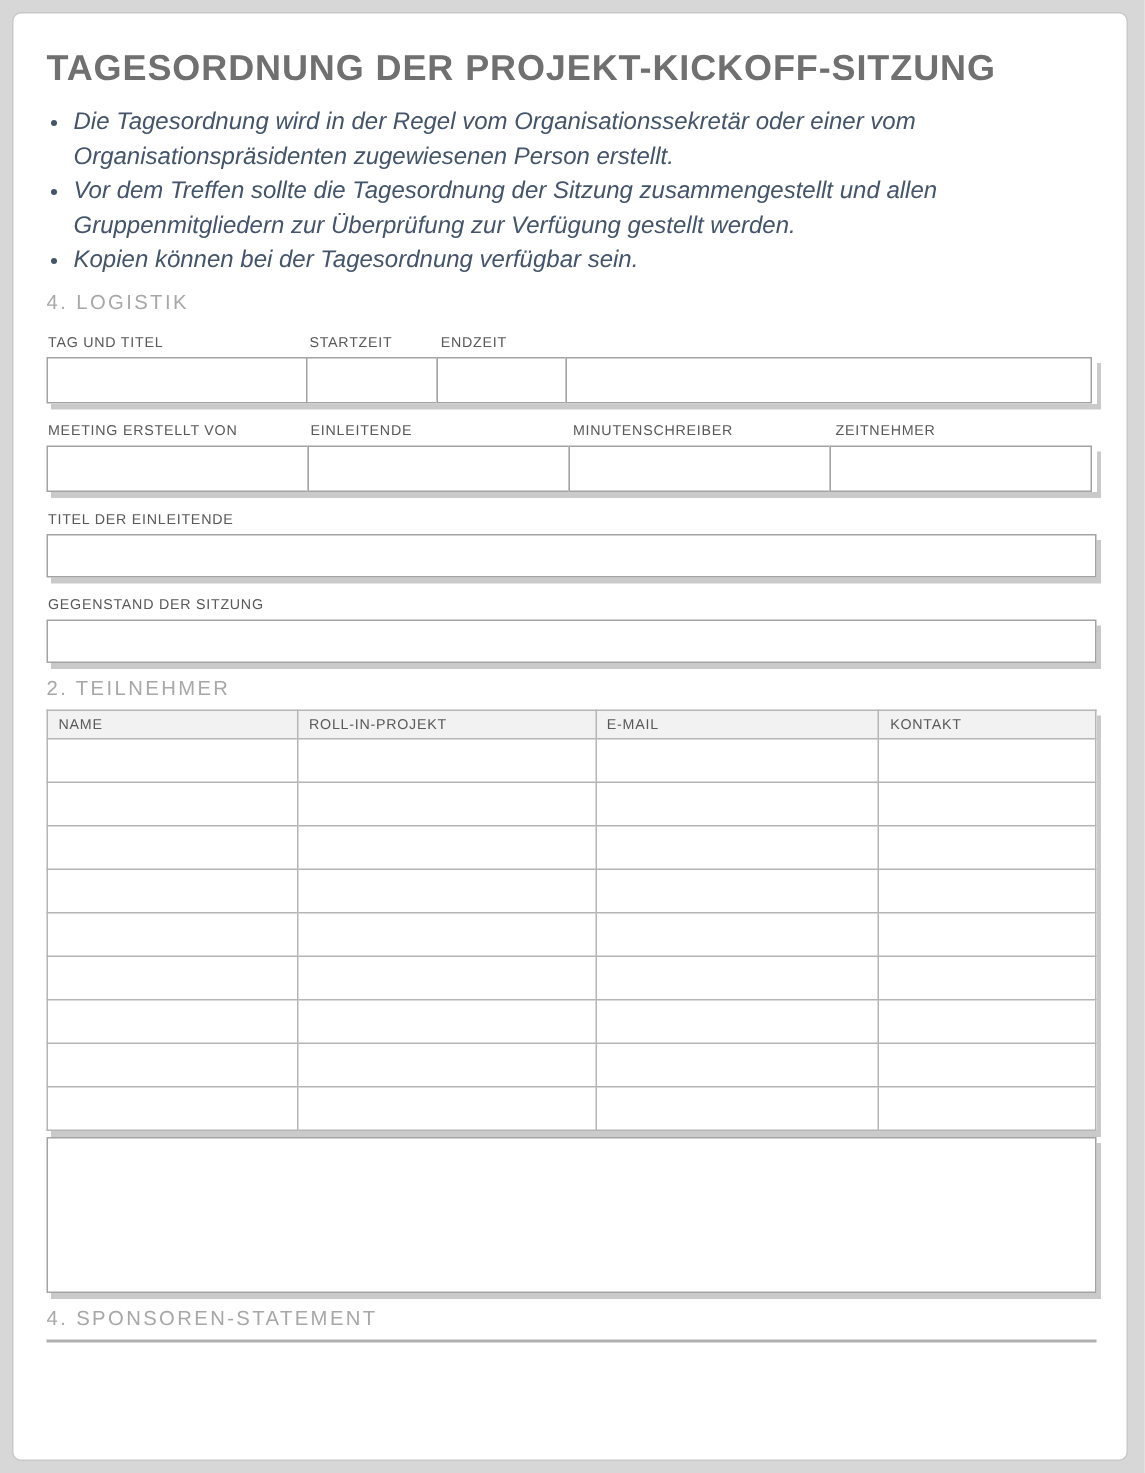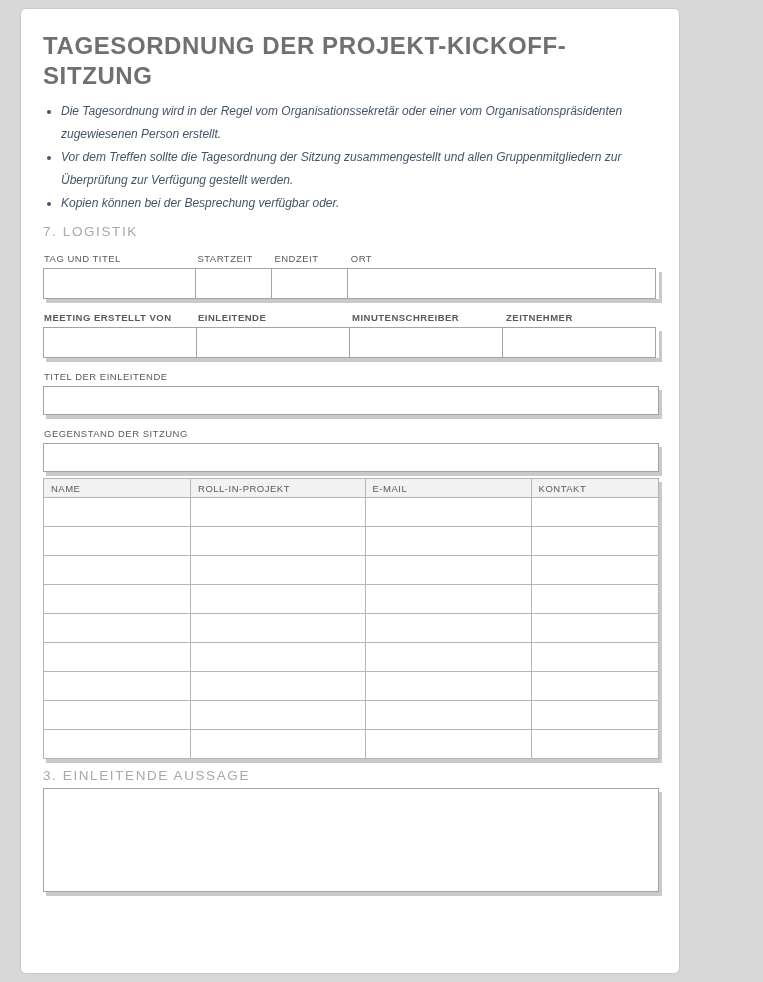--- a/index.html
+++ b/index.html
@@ -8,45 +8,44 @@
     width: 763px;
     height: 982px;
     background: #d7d7d7;
     font-family: "Liberation Sans", sans-serif;
     -webkit-font-smoothing: antialiased;
   }
   .page {
     position: absolute;
     left: 8px;
     top: 8px;
-    width: 660px;
+    width: 744px;
     height: 966px;
     background: #ffffff;
     border: 1px solid #c9c9c9;
     border-radius: 6px;
     box-sizing: border-box;
     padding: 20px 20px 40px 22px;
     overflow: hidden;
-    margin-left: 12px;
   }
   h1.doc-title {
     margin: 2px 0 0 0;
     font-size: 24px;
     line-height: 30px;
     font-weight: bold;
     letter-spacing: 0.6px;
     color: #707070;
   }
   ul.intro {
     margin: 9px 0 0 0;
     padding: 0 30px 0 18px;
     list-style: disc;
   }
   ul.intro li {
-    font-size: 12px;
+    font-size: 16px;
     font-style: italic;
     line-height: 23px;
     color: #44546a;
     margin: 0;
   }
   h2.section-heading {
     margin: 9px 0 0 0;
     font-size: 13.5px;
     line-height: 16px;
     font-weight: normal;
@@ -89,21 +88,21 @@
     border-radius: 0;
     outline: none;
   }
   .box-row input + input { margin-left: -1px; }
   
   .w-r1c1 { width: 24.9%; }
   .w-r1c2 { width: 12.5%; }
   .w-r1c3 { width: 12.4%; }
   .w-r1c4 { width: 50.2%; }
   
-  .w-r2 { width: 25%; font-weight: bold; }
+  .w-r2 { width: 25%; }
   input.full-input {
     display: block;
     box-sizing: border-box;
     width: 100%;
     height: 29px;
     margin-top: 4px;
     border: 1px solid #a3a3a3;
     background: #ffffff;
     padding: 2px 6px;
     font-family: "Liberation Sans", sans-serif;
@@ -168,30 +167,29 @@
 </head>
 <body>
 
 <div class="page">
 
   <h1 class="doc-title">TAGESORDNUNG DER PROJEKT-KICKOFF-SITZUNG</h1>
 
   <ul class="intro">
     <li>Die Tagesordnung wird in der Regel vom Organisationssekretär oder einer vom Organisationspräsidenten zugewiesenen Person erstellt.</li>
     <li>Vor dem Treffen sollte die Tagesordnung der Sitzung zusammengestellt und allen Gruppenmitgliedern zur Überprüfung zur Verfügung gestellt werden.</li>
-    <li>Kopien können bei der Besprechung verfügbar oder.</li>
+    <li>Kopien können bei der Tagesordnung verfügbar sein.</li>
   </ul>
 
-  <h2 class="section-heading">7. LOGISTIK</h2>
+  <h2 class="section-heading">4. LOGISTIK</h2>
 
   <div class="label-row">
     <div class="flabel w-r1c1">TAG UND TITEL</div>
     <div class="flabel w-r1c2">STARTZEIT</div>
     <div class="flabel w-r1c3">ENDZEIT</div>
-    <div class="flabel w-r1c4">ORT</div>
   </div>
   <div class="box-row">
     <input class="w-r1c1" type="text" style="">
     <input class="w-r1c2" type="text" style="">
     <input class="w-r1c3" type="text" style="">
     <input class="w-r1c4" type="text" style="">
   </div>
 
   <div class="label-row">
     <div class="flabel w-r2">MEETING ERSTELLT VON</div>
@@ -205,20 +203,21 @@
     <input class="w-r2" type="text" style="">
     <input class="w-r2" type="text" style="">
   </div>
 
   <div class="flabel standalone">TITEL DER EINLEITENDE</div>
   <input class="full-input" type="text" style="">
 
   <div class="flabel standalone">GEGENSTAND DER SITZUNG</div>
   <input class="full-input" type="text" style="">
 
+  <h2 class="section-heading gap-lg">2. TEILNEHMER</h2>
 
   <div class="table-wrap">
     <table class="participants">
       <thead>
         <tr>
           <th class="col-name">NAME</th>
           <th class="col-role">ROLL-IN-PROJEKT</th>
           <th class="col-email">E-MAIL</th>
           <th class="col-contact">KONTAKT</th>
         </tr>
@@ -275,17 +274,17 @@
           <tr>
             <td></td>
             <td></td>
             <td></td>
             <td></td>
           </tr>
         </tbody>
     </table>
   </div>
 
-  <h2 class="section-heading gap-lg">3. EINLEITENDE AUSSAGE</h2>
   <textarea class="big-box" style=""></textarea>
 
+  <h2 class="section-heading underlined gap-xl">4. SPONSOREN-STATEMENT</h2>
 
 </div>
 
 </body></html>

